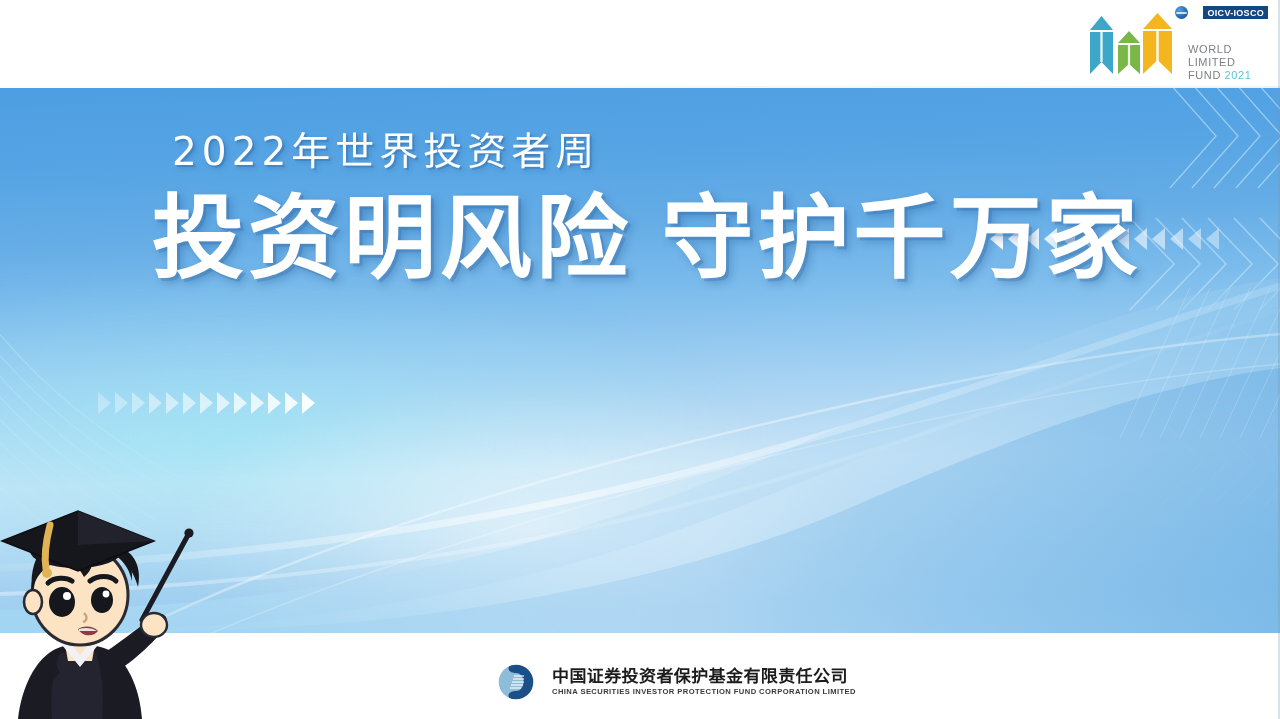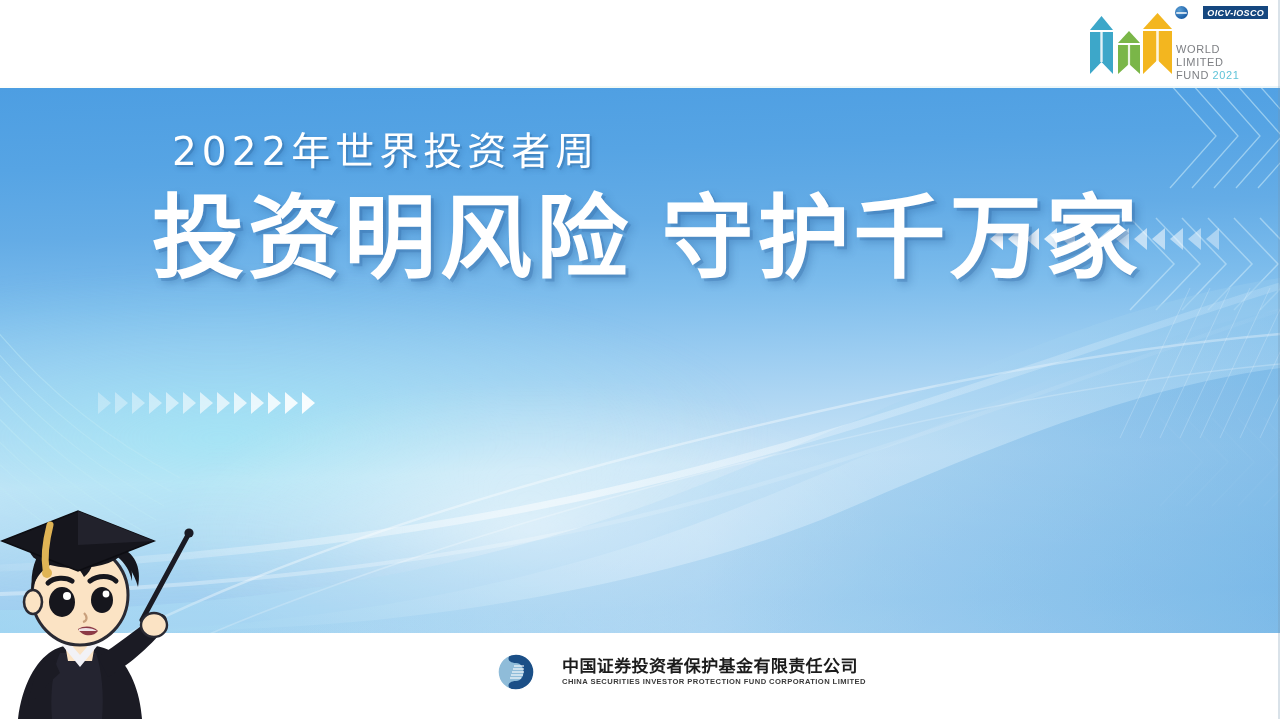--- a/index.html
+++ b/index.html
@@ -48,41 +48,40 @@
 
   .pencils {
     position:relative;
     width:86px; height:72px;
     flex:0 0 86px;
   }
 
   .wiw-text {
     position:relative;
     flex:1;
-    padding-left:4px;
+    padding-left:16px;
     padding-bottom:2px;
     line-height:1.18;
   }
   .wiw-line {
     font-size:11px;
     letter-spacing:0.6px;
     color:#7d7f83;
     font-weight:400;
     white-space:nowrap;
   }
   .wiw-year { color:#5fc3d8; }
 
   .iosco-badge {
     position:absolute;
     right:0; top:0;
     display:flex;
     align-items:center;
     gap:15px;
     z-index:43;
-    font-style:italic;
   }
   .iosco-globe {
     width:13px; height:13px;
     border-radius:50%;
     background:radial-gradient(circle at 35% 32%, #5a9fd4 0%, #1c5fa8 70%, #15447c 100%);
     position:relative;
     flex:0 0 13px;
   }
   .iosco-globe::before {
     content:"";
@@ -250,24 +249,24 @@
   
   .footer {
     position:absolute;
     left:0; top:633px;
     width:1280px; height:86px;
     background:#ffffff;
     z-index:30;
   }
   .footer-logo-group {
     position:absolute;
-    left:497px; top:20px;
+    left:497px; top:30px;
     display:flex;
     align-items:center;
-    gap:27px;
+    gap:17px;
   }
   .cs-mark {
     width:38px; height:38px;
     flex:0 0 38px;
   }
   .cs-text { line-height:1.12; }
   .cs-cn {
     font-size:17px;
     font-weight:700;
     color:#1c1c1c;

